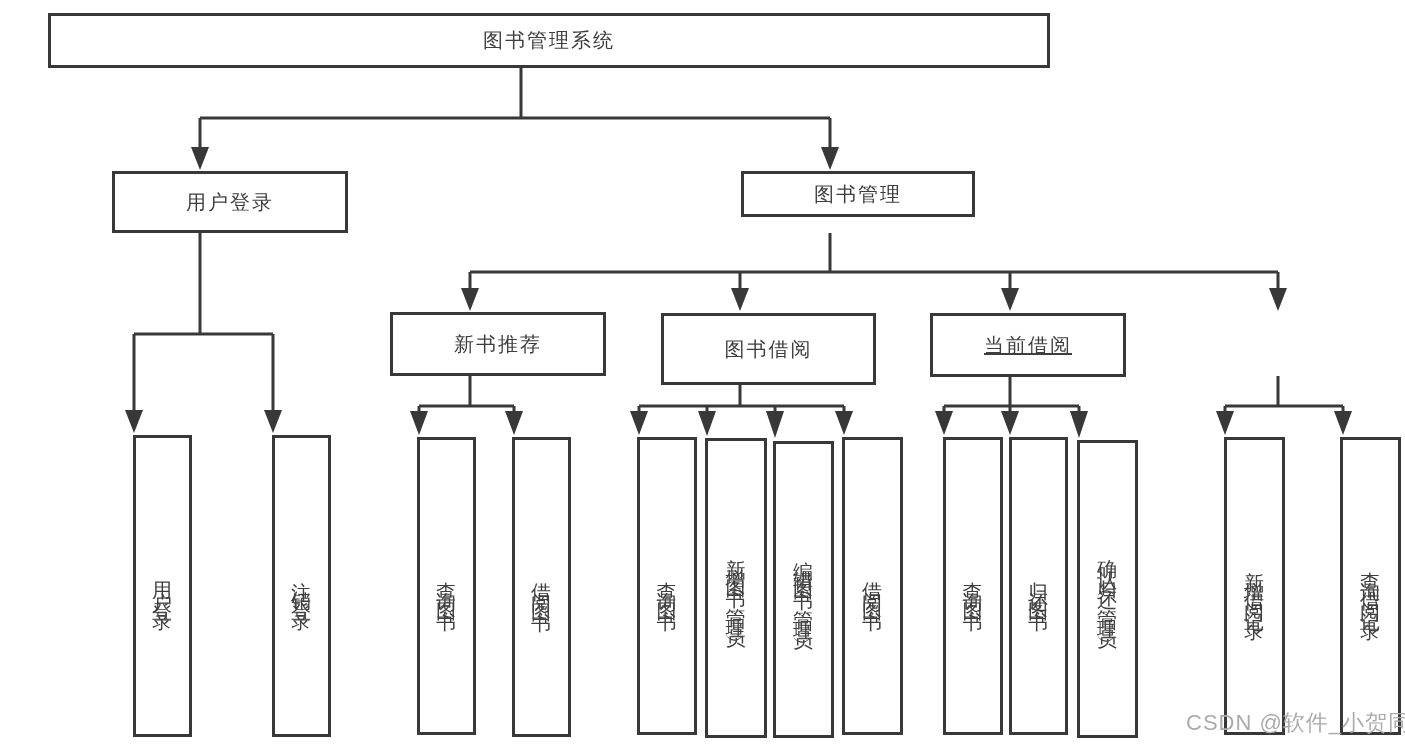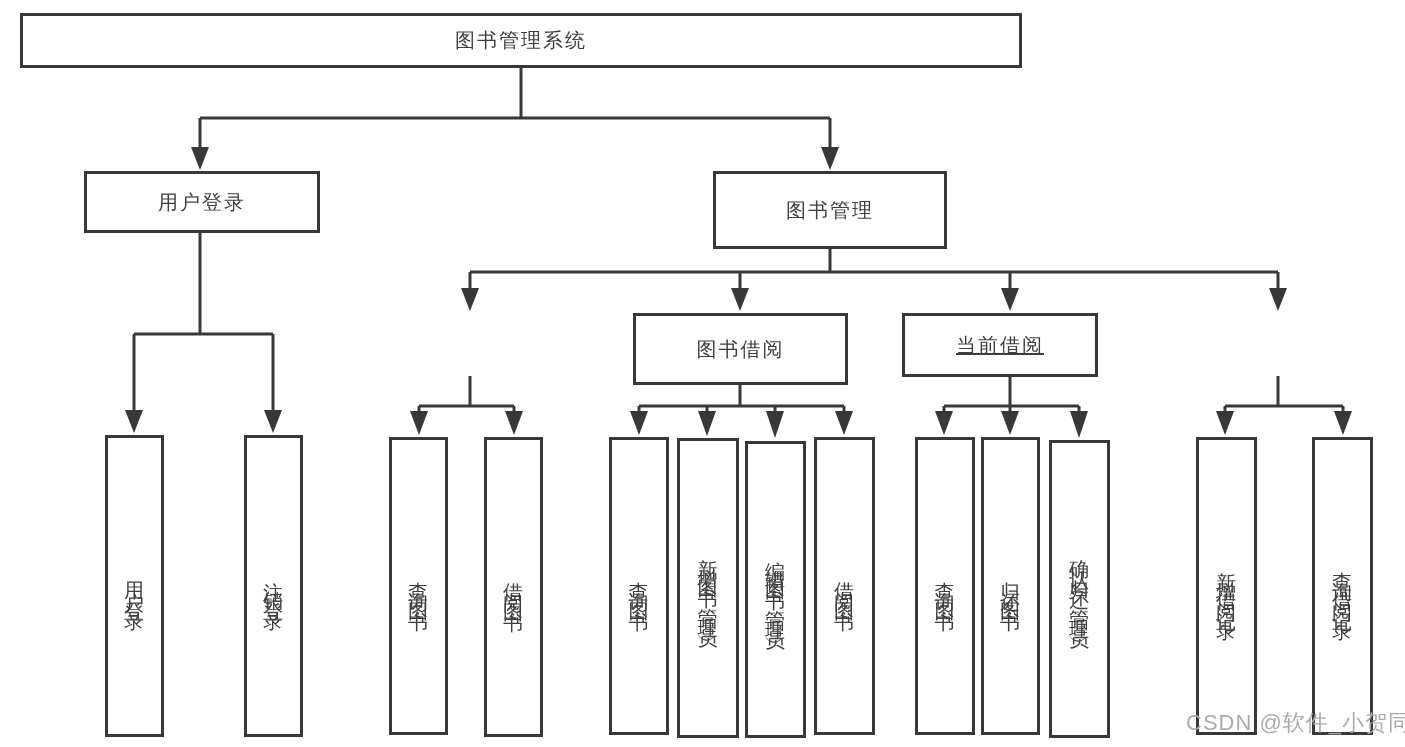--- a/index.html
+++ b/index.html
@@ -38,20 +38,21 @@
     z-index: 2;
     background: #ffffff;
     border: 3px solid var(--line);
     color: var(--text);
     display: flex;
     align-items: center;
     justify-content: center;
     font-size: 20px;
     letter-spacing: 2px;
     white-space: nowrap;
+    margin-left: 28px;
   }
   .vbox {
     writing-mode: vertical-lr;
     letter-spacing: 10px;
     line-height: 1;
   }
   .watermark {
     position: absolute;
     left: 1186px;
     top: 708px;
@@ -113,22 +114,23 @@
     <g>
       <path d="M1278 376 V406 M1225 406 H1343 M1225 406 V413 M1343 406 V413"></path>
       <polygon points="1216,411 1234,411 1225,435"></polygon>
       <polygon points="1334,411 1352,411 1343,435"></polygon>
     </g>
   </svg>
 
   <div class="hbox" style="left:20px; top:13px; width:1002px; height:55px;">图书管理系统</div>
 
   <div class="hbox" style="left:84px; top:171px; width:236px; height:62px;">用户登录</div>
-  <div class="hbox" style="left:713px; top:171px; width:234px; height:78px;">图书管理</div>
+  <div class="hbox" style="left:713px; top:171px; width:234px; height:46px;">图书管理</div>
 
+  <div class="hbox" style="left:362px; top:312px; width:216px; height:64px;">新书推荐</div>
   <div class="hbox" style="left:633px; top:313px; width:215px; height:72px;">图书借阅</div>
   <div class="hbox" style="left:902px; top:313px; width:196px; height:64px;text-decoration:underline;">当前借阅</div>
 
   <div class="vbox" style="left:105px; top:435px; width:59px; height:302px;">用户登录</div>
   <div class="vbox" style="left:244px; top:435px; width:59px; height:302px;">注销登录</div>
 
   <div class="vbox" style="left:389px; top:437px; width:59px; height:298px;">查询图书</div>
   <div class="vbox" style="left:484px; top:437px; width:59px; height:300px;">借阅图书</div>
 
   <div class="vbox" style="left:609px; top:437px; width:60px; height:298px;">查询图书</div>

